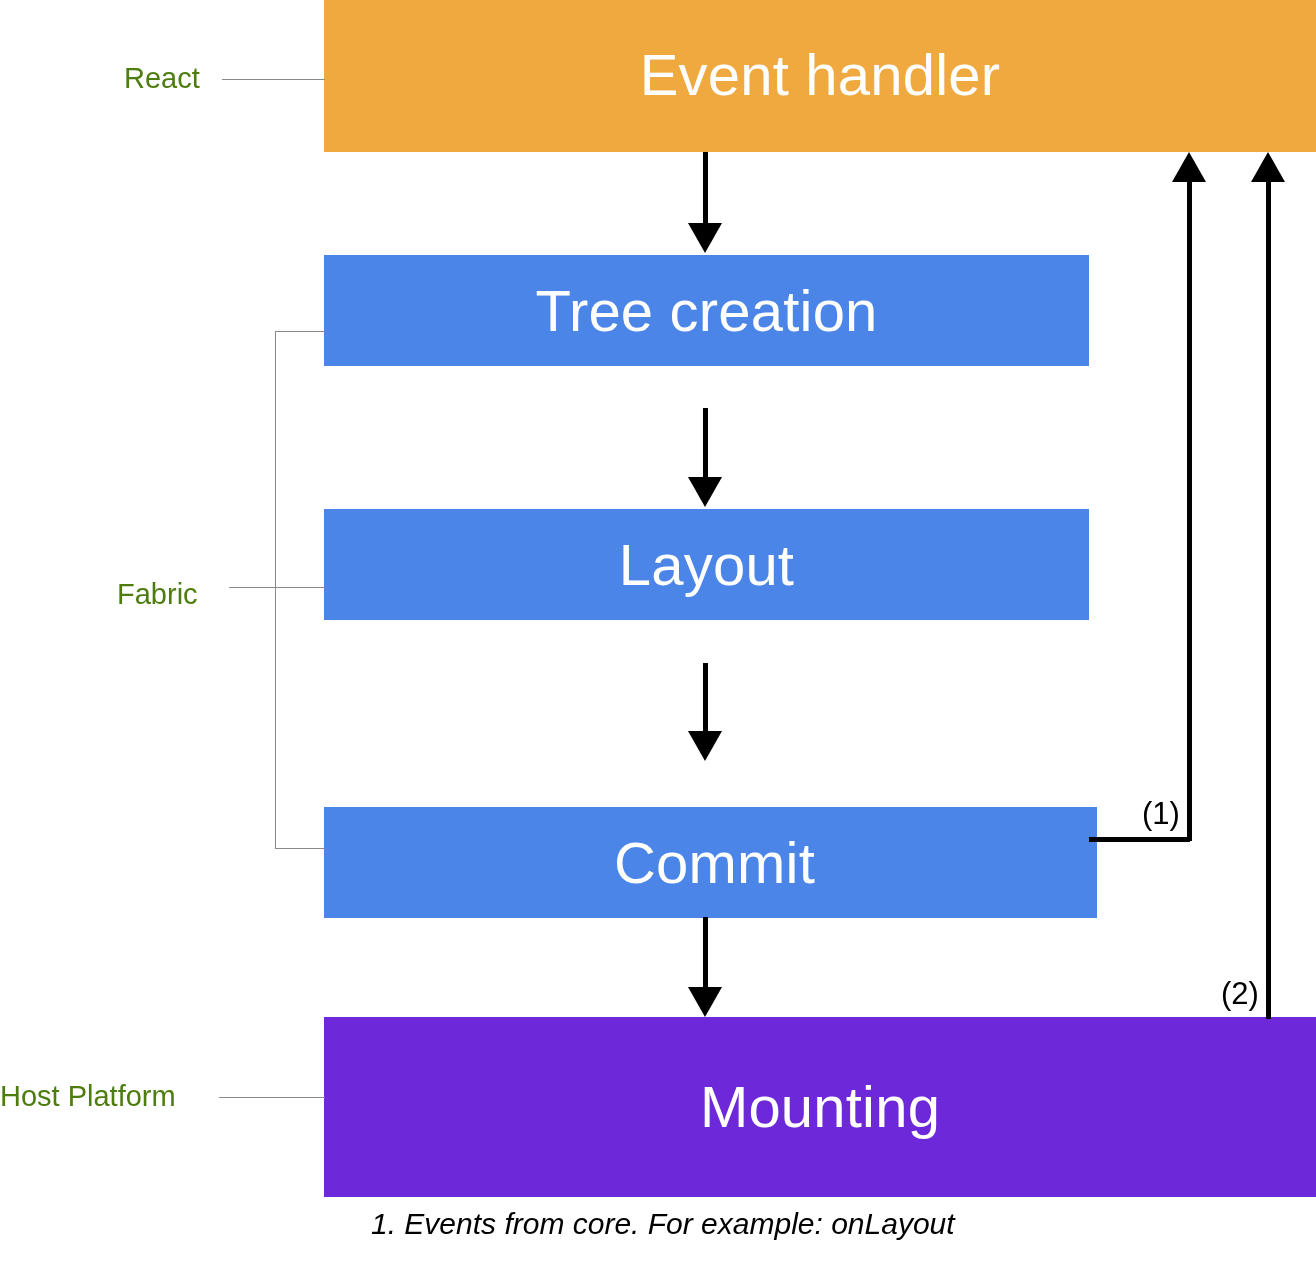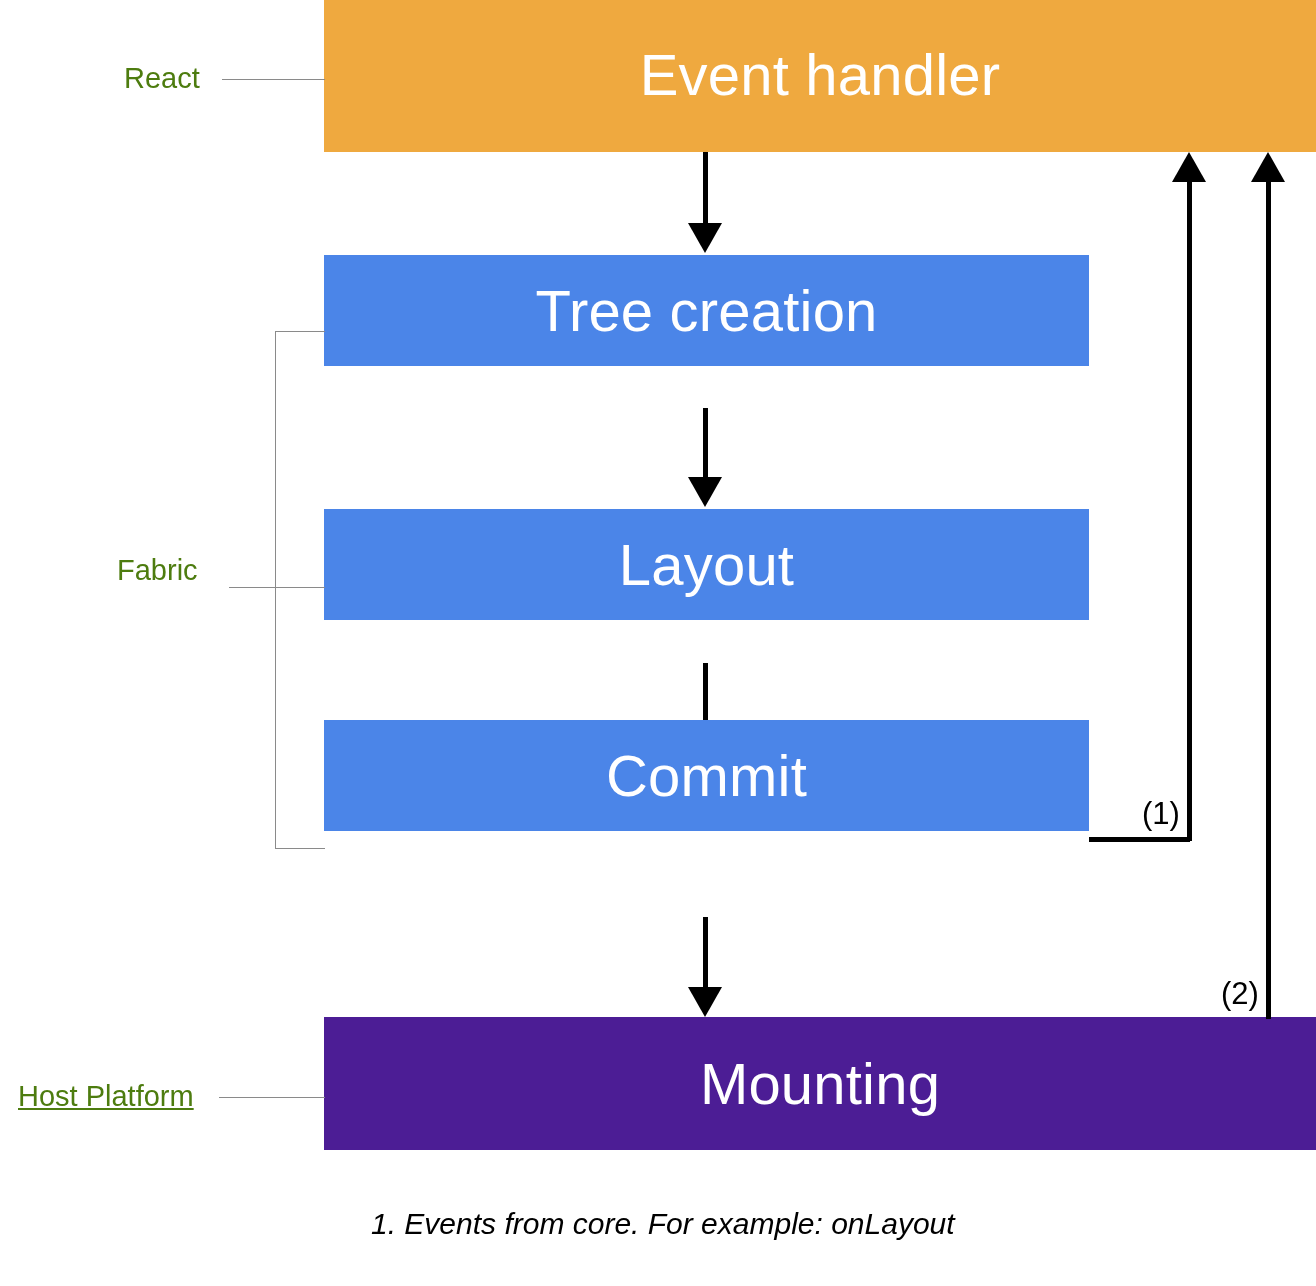--- a/index.html
+++ b/index.html
@@ -40,41 +40,41 @@
   }
   .box-fabric {
     left: 324px;
     width: 765px;
     height: 111px;
     background: #4B85E8;
     font-size: 58px;
   }
   .box-tree   { top: 255px; }
   .box-layout { top: 509px; }
-  .box-commit { top: 720px; }
+  .box-commit { top: 807px; padding-left: 8px; }
   .box-host {
     left: 324px;
     top: 1017px;
     width: 992px;
-    height: 133px;
-    background: #4c1d95;
+    height: 180px;
+    background: #6d28d9;
     font-size: 58px;
   }
 
   
   .side-label {
     position: absolute;
     font-size: 29px;
     color: #4d7c0f;
     line-height: 1;
     white-space: nowrap;
   }
   .lbl-react { left: 124px; top: 64px; }
-  .lbl-fabric { left: 117px; top: 556px; }
-  .lbl-host  { left: 18px;  top: 1082px; text-decoration: underline; }
+  .lbl-fabric { left: 117px; top: 580px; }
+  .lbl-host  { left: 0;  top: 1082px; }
 
   
   .leader {
     position: absolute;
     height: 1px;
     background: #8a8a8a;
   }
   .leader-react  { left: 222px; top: 79px;  width: 103px; }
   .leader-fabric { left: 229px; top: 587px; width: 96px;  }
   .leader-host   { left: 219px; top: 1097px; width: 106px; }

